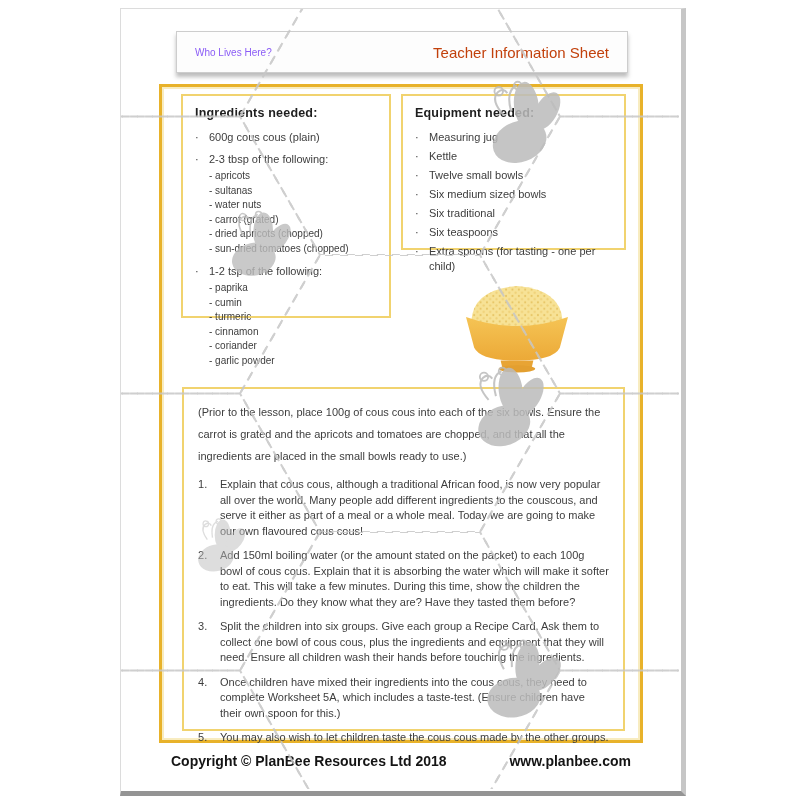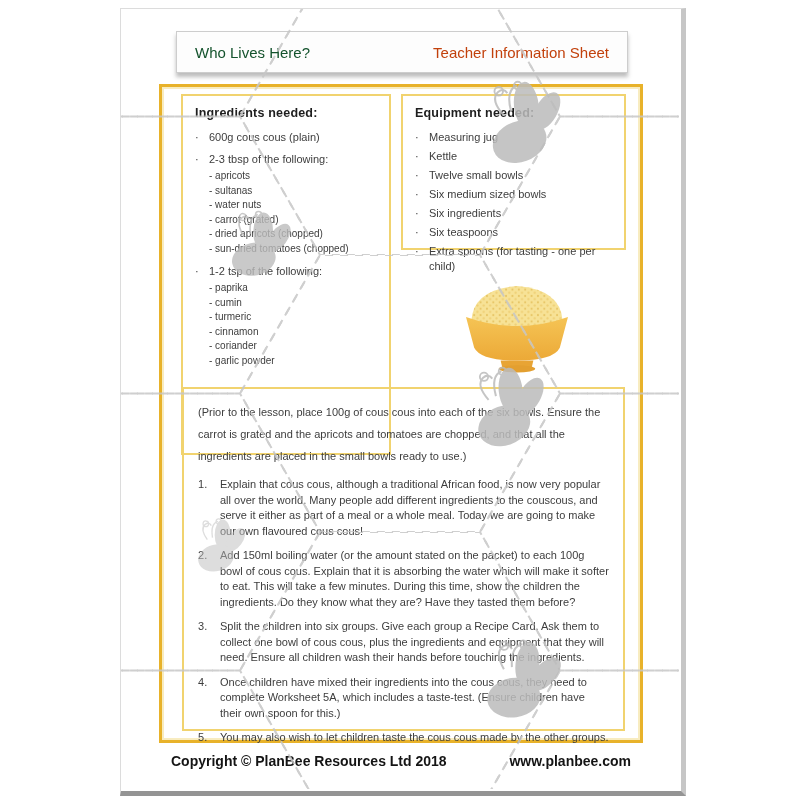--- a/index.html
+++ b/index.html
@@ -15,32 +15,32 @@
     border-right:5px solid #c6c6c6;border-bottom:5px solid #949494;
     box-sizing:content-box;
   }
   .header-bar{
     position:absolute;left:55px;top:22px;width:452px;height:42px;
     background:#fdfdfd;border:1px solid #cdcdcd;
     box-shadow:0 4px 4px rgba(90,90,90,.40);
     display:flex;justify-content:space-between;align-items:center;
     padding:0 18px;box-sizing:border-box;z-index:1;
   }
-  .header-bar .h-left{font-size:15px;color:#14532d;}
+  .header-bar .h-left{font-size:10px;color:#8b5cf6;}
   .header-bar .h-right{font-size:15px;color:#c2410c;}
   .gold-box{
     position:absolute;left:38px;top:75px;width:484px;height:659px;
     border:3px solid #e8b22a;box-shadow:inset 0 0 0 2px #f8ecc0;
     box-sizing:border-box;z-index:1;
   }
   .panel{
     position:absolute;border:2px solid #f1d36f;box-sizing:border-box;
     padding:10px 12px;z-index:2;background:transparent;
   }
-  .panel-ingredients{left:60px;top:85px;width:210px;height:361px;}
+  .panel-ingredients{left:60px;top:85px;width:210px;height:224px;}
   .panel-equipment{left:280px;top:85px;width:225px;height:156px;}
   .panel-instructions{left:61px;top:378px;width:443px;height:344px;padding:12px 14px;}
   .panel h3{
     margin:0 0 10px 0;font-size:12.5px;font-weight:bold;color:#1e1e1e;
     letter-spacing:.2px;
   }
   .b-item{display:flex;margin-bottom:8px;font-size:11px;line-height:14px;}
   .b-item .dot{width:14px;flex:0 0 14px;text-align:left;color:#3d3d3d;}
   .b-body{flex:1;}
   .sub-list{margin-top:3px;}
@@ -146,21 +146,21 @@
         <div class="b-item">
     <span class="dot">·</span>
     <div class="b-body">
       <span>Six medium sized bowls</span>
       
     </div>
   </div>
         <div class="b-item">
     <span class="dot">·</span>
     <div class="b-body">
-      <span>Six ingredients</span>
+      <span>Six traditional</span>
       
     </div>
   </div>
         <div class="b-item">
     <span class="dot">·</span>
     <div class="b-body">
       <span>Six teaspoons</span>
       
     </div>
   </div>

